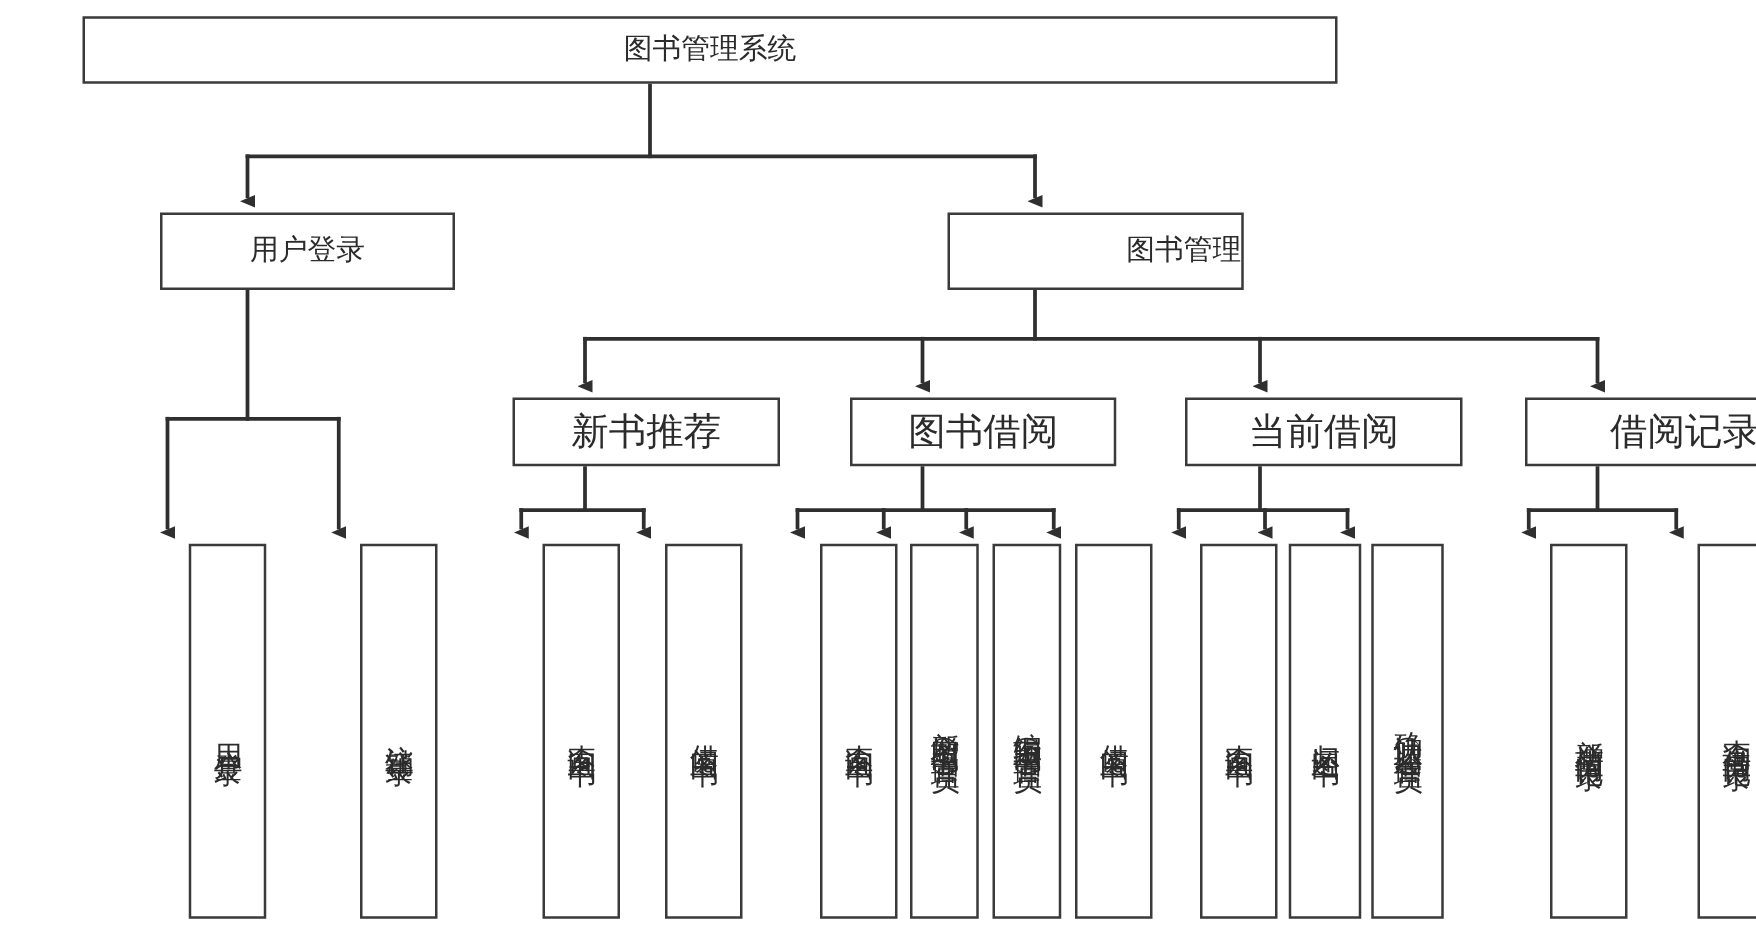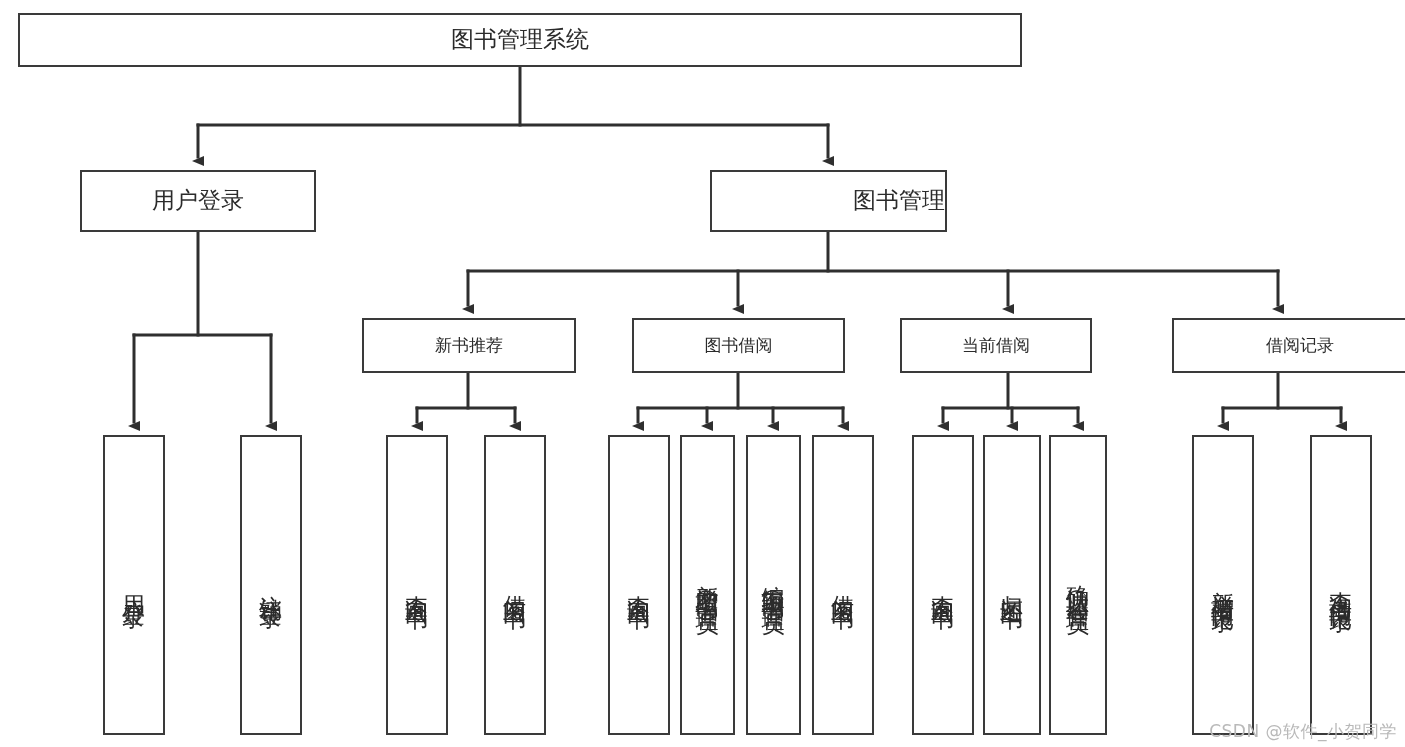--- a/index.html
+++ b/index.html
@@ -29,30 +29,31 @@
   .node {
     position: absolute;
     box-sizing: border-box;
     background: #ffffff;
     border: 2.5px solid #3a3a3a;
     display: flex;
     align-items: center;
     justify-content: center;
     color: #2b2b2b;
     z-index: 2;
+    margin-left: 48px;
   }
   .node .label {
     text-align: center;
     line-height: 1.12;
     white-space: pre;
   }
   
   .node.root .label      { font-size: 23px; }
   .node.level2 .label    { font-size: 23px; }
-  .node.level3 .label    { font-size: 17px; }
+  .node.level3 .label    { font-size: 30px; }
   .node.leaf {
     border-width: 2.5px;
   }
   .node.leaf .label {
     font-size: 23px;
     writing-mode: vertical-rl;
     text-orientation: upright;
     letter-spacing: 4px;
     line-height: 1.05;
   }
@@ -129,21 +130,21 @@
       </div>
       <div class="node level2" style="left: 710px; top: 170px; width: 237px; height: 62px; justify-content: flex-end;">
         <span class="label">图书管理</span>
       </div>
       <div class="node level3" style="left: 362px; top: 318px; width: 214px; height: 55px;">
         <span class="label">新书推荐</span>
       </div>
       <div class="node level3" style="left: 632px; top: 318px; width: 213px; height: 55px;">
         <span class="label">图书借阅</span>
       </div>
-      <div class="node level3" style="left: 900px; top: 318px; width: 192px; height: 55px;">
+      <div class="node level3" style="left: 900px; top: 318px; width: 222px; height: 55px;">
         <span class="label">当前借阅</span>
       </div>
       <div class="node level3" style="left: 1172px; top: 318px; width: 256px; height: 55px;">
         <span class="label">借阅记录</span>
       </div>
       <div class="node leaf" style="left: 103px; top: 435px; width: 62px; height: 300px;">
         <span class="label">用户登录</span>
       </div>
       <div class="node leaf" style="left: 240px; top: 435px; width: 62px; height: 300px;">
         <span class="label">注销登录</span>
@@ -176,14 +177,13 @@
         <span class="label">确认归还（管理员）</span>
       </div>
       <div class="node leaf" style="left: 1192px; top: 435px; width: 62px; height: 300px;">
         <span class="label">新增借阅记录</span>
       </div>
       <div class="node leaf" style="left: 1310px; top: 435px; width: 62px; height: 300px;">
         <span class="label">查询借阅记录</span>
       </div>
     </div>
 
-  <div id="watermark">CSDN @软件_小贺同学</div>
 </div>
 
 </body></html>

